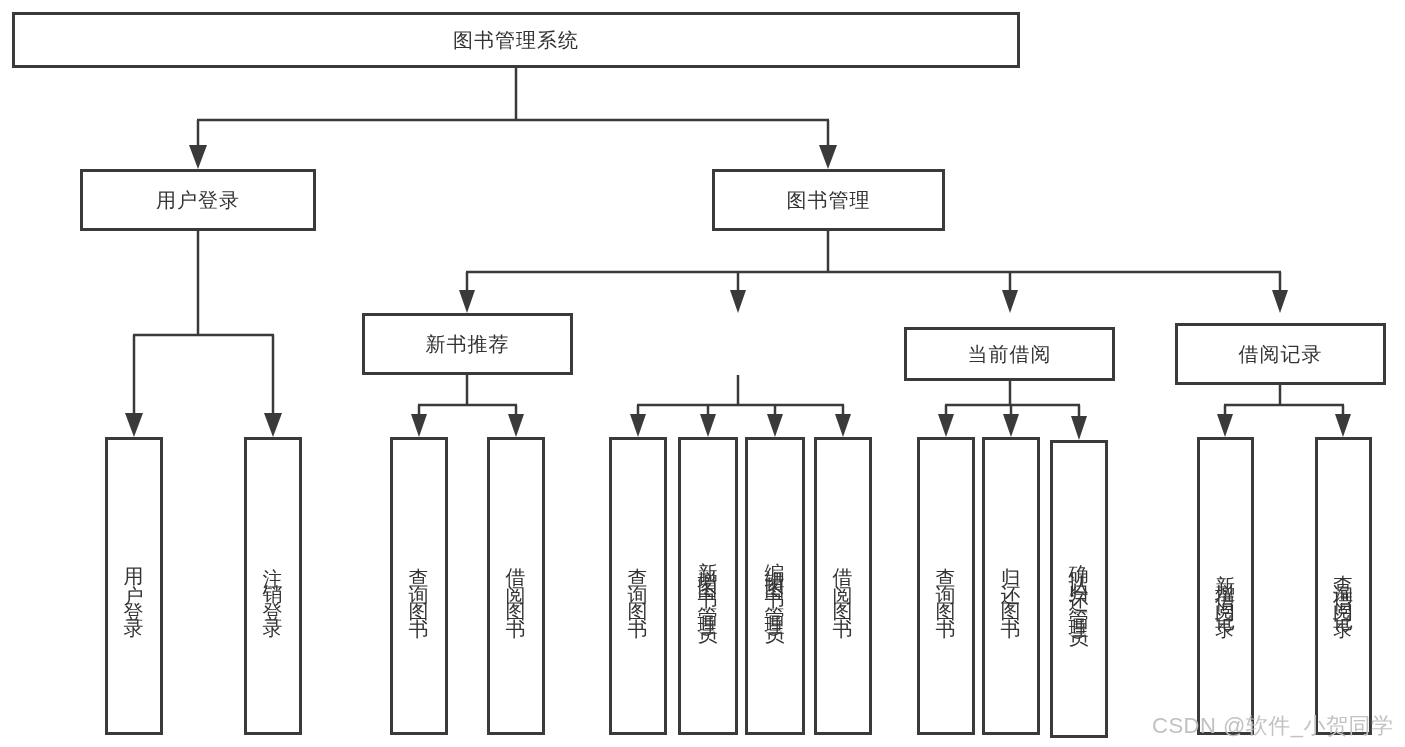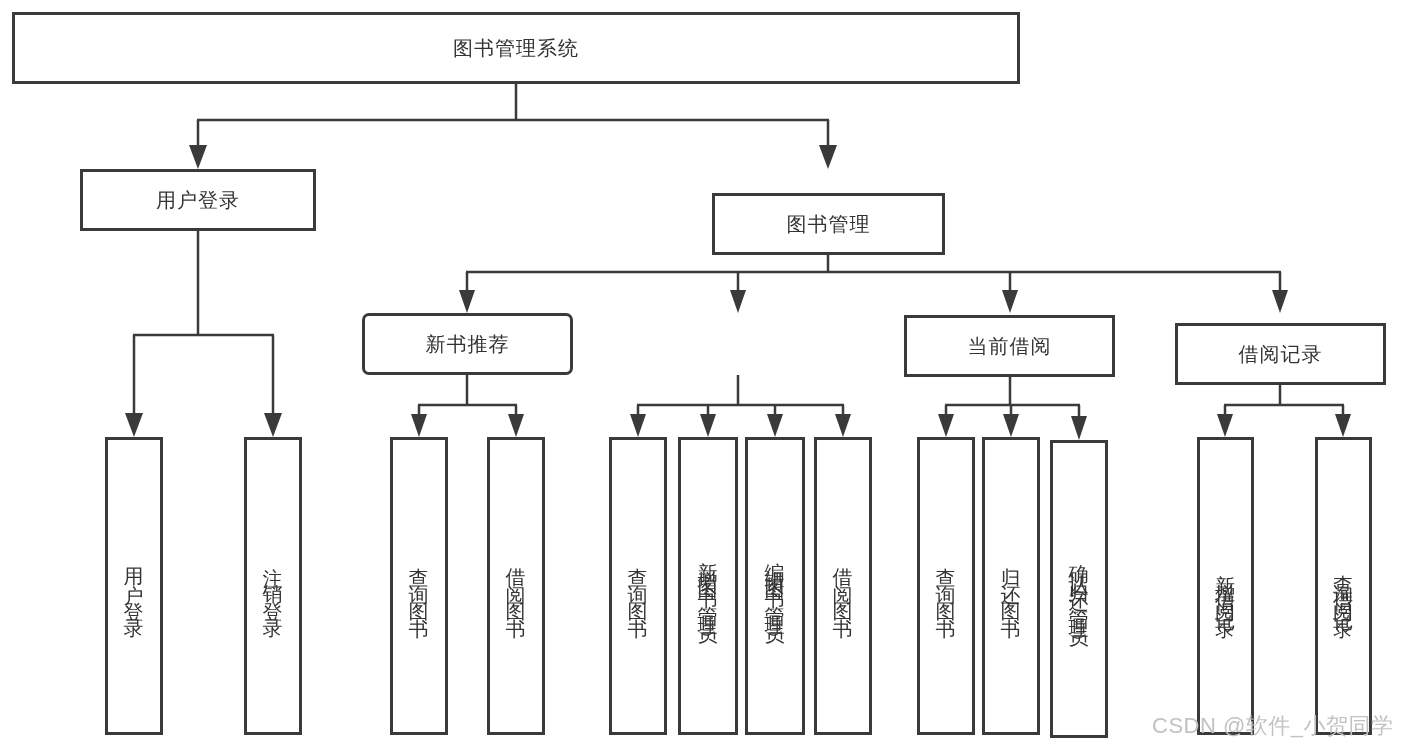--- a/index.html
+++ b/index.html
@@ -131,27 +131,27 @@
     <g>
       <line x1="1280" y1="375" x2="1280" y2="406"></line>
       <line x1="1224" y1="405" x2="1344" y2="405"></line>
       <line x1="1225" y1="405" x2="1225" y2="416"></line>
       <polygon points="1217,414 1233,414 1225,437"></polygon>
       <line x1="1343" y1="405" x2="1343" y2="416"></line>
       <polygon points="1335,414 1351,414 1343,437"></polygon>
     </g>
   </svg>
 
-  <div class="node" style="left:12px;top:12px;width:1008px;height:72px;">图书管理系统</div>
+  <div class="node" style="left:12px;top:12px;width:1008px;height:56px;">图书管理系统</div>
 
   <div class="node" style="left:80px;top:169px;width:236px;height:62px;">用户登录</div>
-  <div class="node" style="left:712px;top:169px;width:233px;height:62px;margin-top:24px;">图书管理</div>
+  <div class="node" style="left:712px;top:169px;width:233px;height:62px;">图书管理</div>
 
-  <div class="node" style="left:362px;top:313px;width:211px;height:62px;border-radius:7px;">新书推荐</div>
-  <div class="node" style="left:904px;top:315px;width:211px;height:62px;">当前借阅</div>
+  <div class="node" style="left:362px;top:313px;width:211px;height:62px;">新书推荐</div>
+  <div class="node" style="left:904px;top:327px;width:211px;height:54px;">当前借阅</div>
   <div class="node" style="left:1175px;top:323px;width:211px;height:62px;">借阅记录</div>
 
   <div class="leaf" style="left:105px;">
     <span class="vtext">用户登录</span>
   </div>
   <div class="leaf" style="left:244px;">
     <span class="vtext">注销登录</span>
   </div>
 
   <div class="leaf" style="left:390px;">

